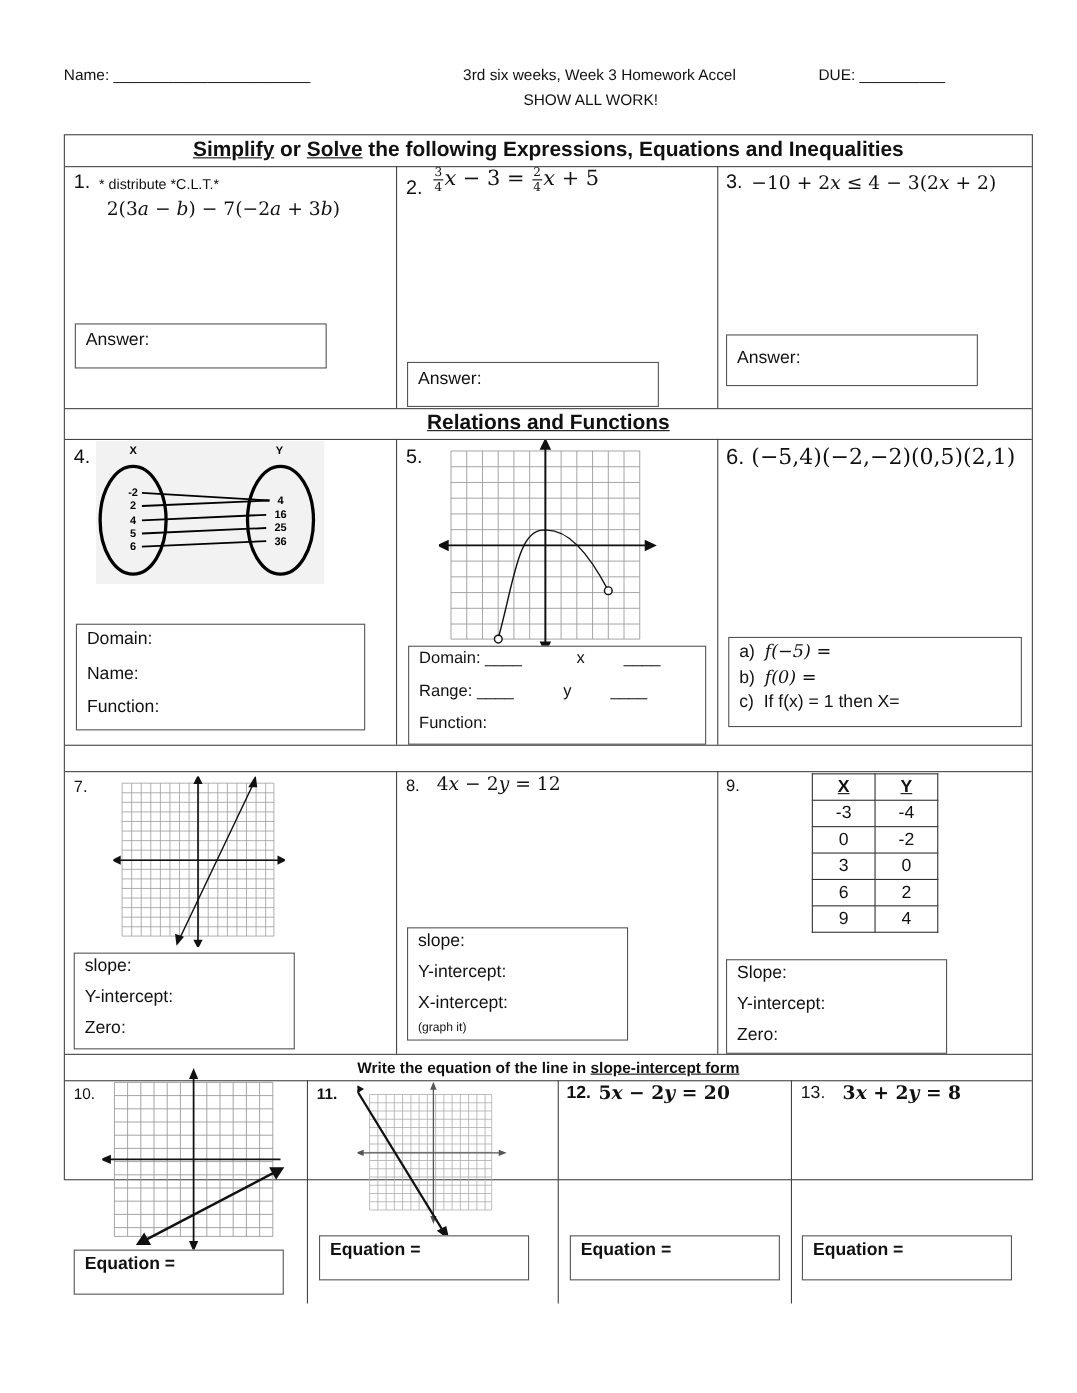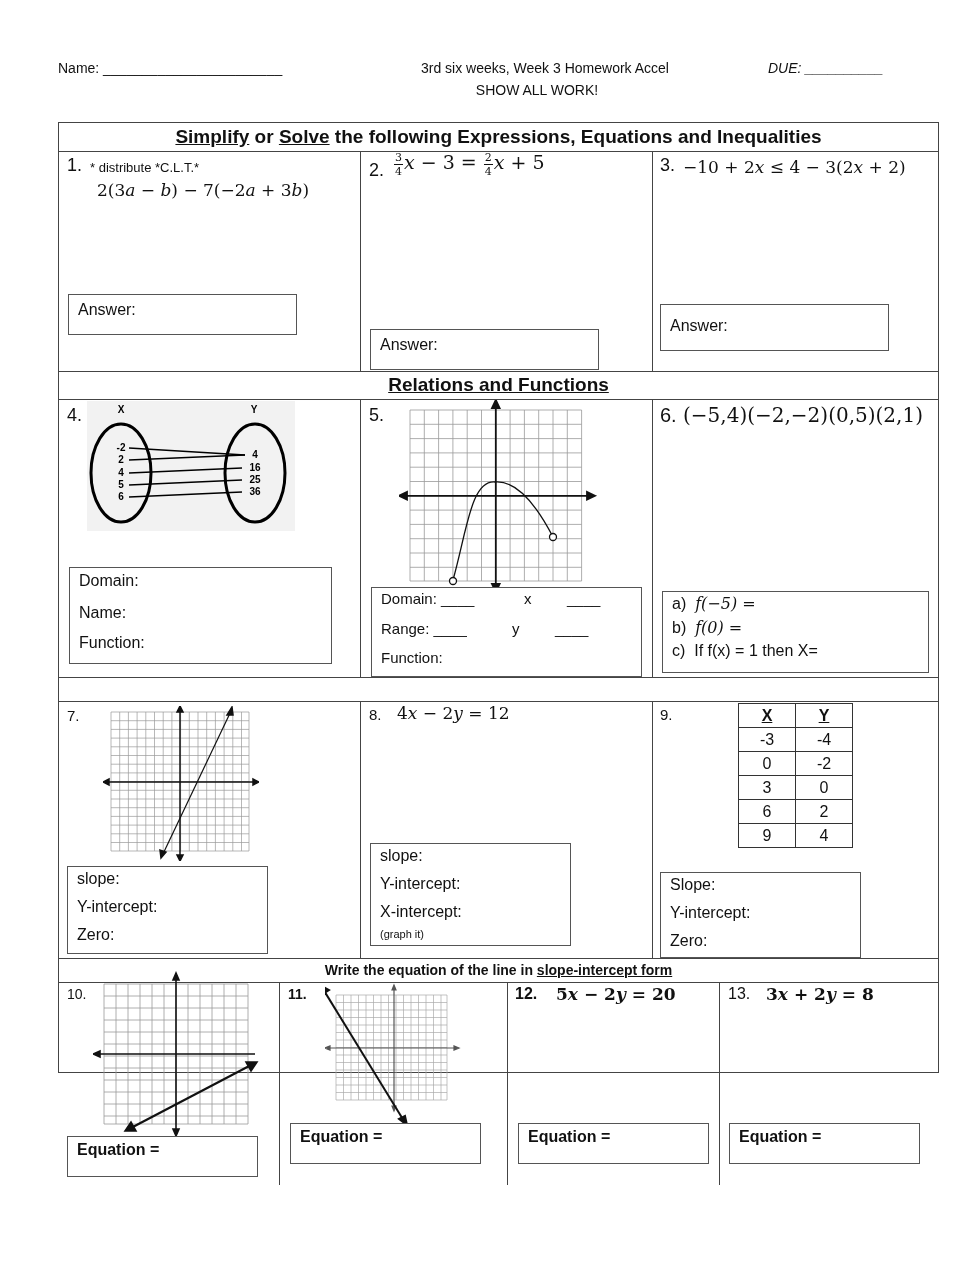--- a/index.html
+++ b/index.html
@@ -30,21 +30,21 @@
 
   table.xy { position: absolute; border-collapse: collapse; font-size: 16px; }
   table.xy td, table.xy th { border: 1px solid #333; width: 57px; height: 24px; text-align: center; padding: 0; }
   table.xy th { font-weight: bold; text-decoration: underline; }
 </style>
 </head>
 <body>
 
 <div class="abs hdr" style="left:58px; top:60px;">Name: _______________________</div>
 <div class="abs hdr" style="left:421px; top:60px;">3rd six weeks, Week 3 Homework Accel</div>
-<div class="abs hdr" style="left:768px; top:60px;font-style:italic;">DUE: __________</div>
+<div class="abs hdr" style="left:744px; top:60px;">DUE: __________</div>
 <div class="abs hdr" style="left:0; width:1074px; top:82px; text-align:center;">SHOW ALL WORK!</div>
 
 <div class="sheet">
 
   <div class="section-title" style="top:3px; font-size:19px;">
     <span class="u">Simplify</span><span> or </span><span class="u">Solve</span><span> the following Expressions, Equations and Inequalities</span>
   </div>
   <div class="hline" style="top:28px;"></div>
 
   <div class="vline" style="left:301px; top:28px; height:220px;"></div>
@@ -169,21 +169,21 @@
       <div class="box-line box-line-sm" style="top:2px; left:195px;">____</div>
       <div class="box-line box-line-sm" style="top:32px;">Range: ____</div>
       <div class="box-line box-line-sm" style="top:32px; left:140px;">y</div>
       <div class="box-line box-line-sm" style="top:32px; left:183px;">____</div>
       <div class="box-line box-line-sm" style="top:61px;">Function:</div>
     </div>
   </div>
 
   <div>
     <div class="abs math" style="left:601px; top:280px; font-size:20px;"><span style="font-family:'Liberation Sans',sans-serif;">6.</span> <span>(−5,4)(−2,−2)(0,5)(2,1)</span></div>
-    <div class="box" style="left:603px; top:468px; width:267px; height:82px;">
+    <div class="box" style="left:603px; top:456px; width:267px; height:82px;">
       <div class="box-line" style="top:2px;"><span>a)</span>&nbsp;&nbsp;<span class="math mi">f(−5) =</span></div>
       <div class="box-line" style="top:26px;"><span>b)</span>&nbsp;&nbsp;<span class="math mi">f(0) =</span></div>
       <div class="box-line" style="top:50px;"><span>c)</span>&nbsp;&nbsp;<span>If f(x) =  1 then X=</span></div>
     </div>
   </div>
 
   <div class="hline" style="top:554px;"></div>
 
   <div class="hline" style="top:578px;"></div>
   <div class="vline" style="left:301px; top:578px; height:257px;"></div>
@@ -402,21 +402,21 @@
           <polygon points="82,142 74,136 80,133"></polygon>
       </g>
     </svg>
     <div class="box" style="left:231px; top:1000px; width:191px; height:41px;">
       <div class="box-line eq-bold" style="top:4px;">Equation =</div>
     </div>
   </div>
 
   <div>
     <div class="abs" style="left:456px; top:862px; font-size:16px; font-weight:bold;">12.</div>
-    <div class="abs math" style="left:485px; top:861px; font-size:17px; font-weight:bold;margin-left:12px;">5<span class="mi">x</span> − 2<span class="mi">y</span> = 20</div>
+    <div class="abs math" style="left:485px; top:861px; font-size:17px; font-weight:bold;">5<span class="mi">x</span> − 2<span class="mi">y</span> = 20</div>
     <div class="box" style="left:459px; top:1000px; width:191px; height:41px;">
       <div class="box-line eq-bold" style="top:4px;">Equation =</div>
     </div>
   </div>
 
   <div>
     <div class="abs" style="left:669px; top:862px; font-size:16px; font-weight:normal;">13.</div>
     <div class="abs math" style="left:707px; top:861px; font-size:17px; font-weight:bold;">3<span class="mi">x</span> + 2<span class="mi">y</span> = 8</div>
     <div class="box" style="left:670px; top:1000px; width:191px; height:41px;">
       <div class="box-line eq-bold" style="top:4px;">Equation =</div>

